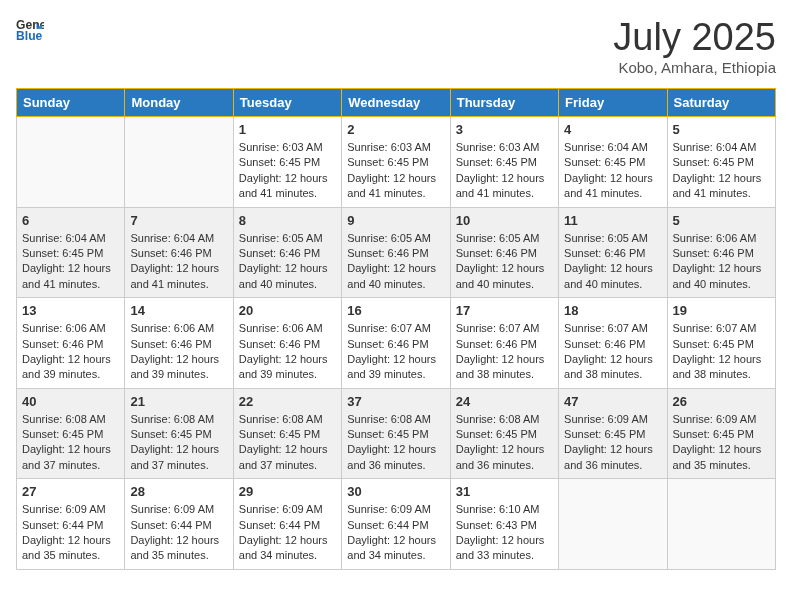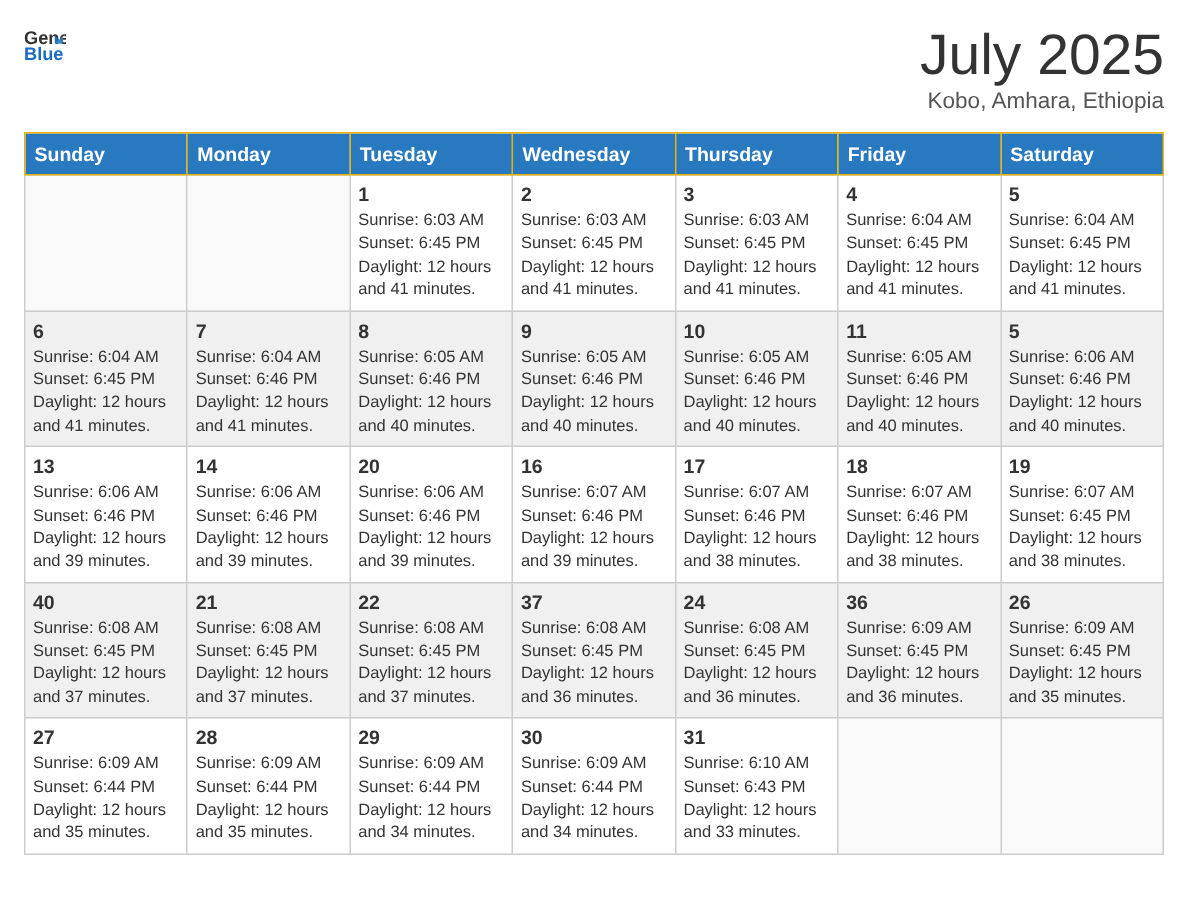--- a/index.html
+++ b/index.html
@@ -209,21 +209,21 @@
         </td>
         <td>
           <div class="day-number">37</div>
           <div class="cell-info">Sunrise: 6:08 AM<br>Sunset: 6:45 PM<br>Daylight: 12 hours and 36 minutes.</div>
         </td>
         <td>
           <div class="day-number">24</div>
           <div class="cell-info">Sunrise: 6:08 AM<br>Sunset: 6:45 PM<br>Daylight: 12 hours and 36 minutes.</div>
         </td>
         <td>
-          <div class="day-number">36</div>
+          <div class="day-number">47</div>
           <div class="cell-info">Sunrise: 6:09 AM<br>Sunset: 6:45 PM<br>Daylight: 12 hours and 36 minutes.</div>
         </td>
         <td>
           <div class="day-number">26</div>
           <div class="cell-info">Sunrise: 6:09 AM<br>Sunset: 6:45 PM<br>Daylight: 12 hours and 35 minutes.</div>
         </td>
       </tr>
       <tr>
         <td>
           <div class="day-number">27</div>

